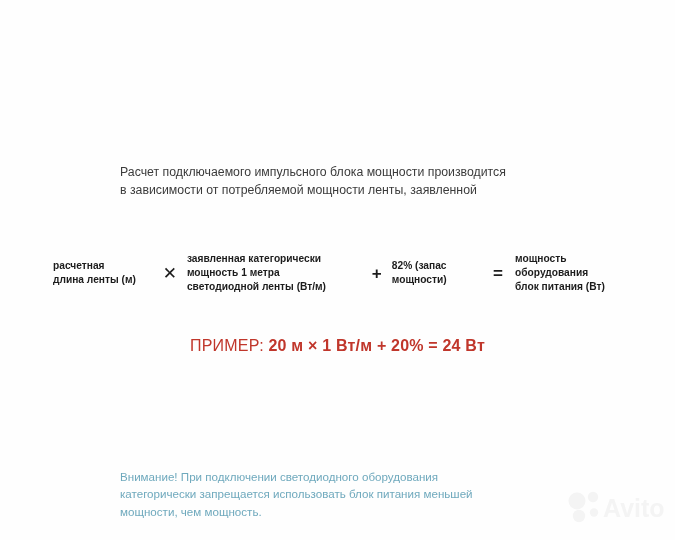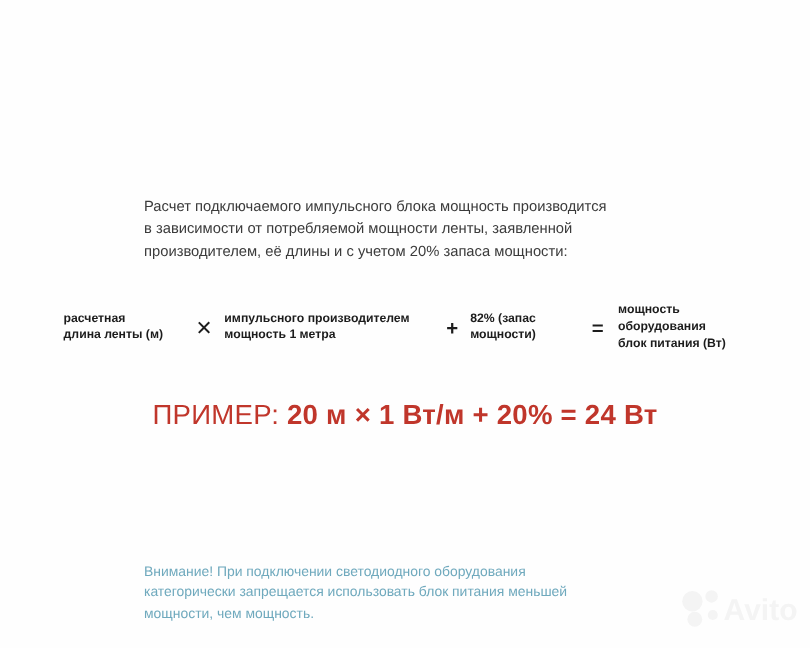--- a/index.html
+++ b/index.html
@@ -88,21 +88,21 @@
   .term-4 { width: 140px; }
 
   
   .example {
     position: absolute;
     left: 0;
     right: 0;
     top: 333px;
     text-align: center;
     color: #c0362b;
-    font-size: 23px;
+    font-size: 16px;
     line-height: 25px;
     white-space: nowrap;
   }
   .example-label  { font-weight: normal; letter-spacing: 0.2px; }
   .example-value  { font-weight: bold; letter-spacing: 0.2px; }
 
   
   .warning {
     position: absolute;
     left: 120px;
@@ -127,37 +127,37 @@
   }
   .watermark svg { display: block; width: 100%; height: 100%; }
 </style>
 </head>
 <body>
 
 <div class="page">
 
 
   <div class="intro">
-    <span class="intro-line">Расчет подключаемого импульсного блока мощность производится</span>
+    <span class="intro-line">Расчет подключаемого импульсного блока мощности производится</span>
     <span class="intro-line">в зависимости от потребляемой мощности ленты, заявленной</span>
-    <span class="intro-line">производителем, её длины и с учетом 20% запаса мощности:</span>
   </div>
 
   <div class="formula">
 
     <div class="term term-1">
       <span>расчетная</span>
       <span>длина ленты (м)</span>
     </div>
 
     <div class="op op-mult">✕</div>
 
     <div class="term term-2">
-      <span>импульсного производителем</span>
+      <span>заявленная категорически</span>
       <span>мощность 1 метра</span>
+      <span>светодиодной ленты (Вт/м)</span>
     </div>
 
     <div class="op op-plus">+</div>
 
     <div class="term term-3">
       <span>82% (запас</span>
       <span>мощности)</span>
     </div>
 
     <div class="op op-eq">=</div>

